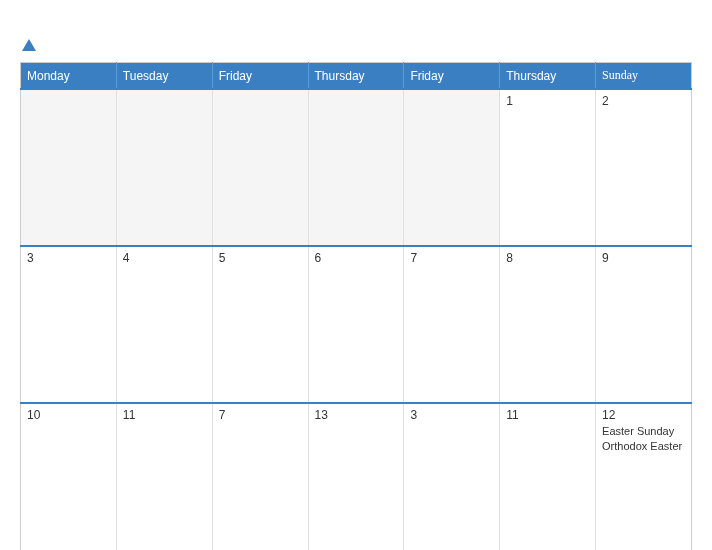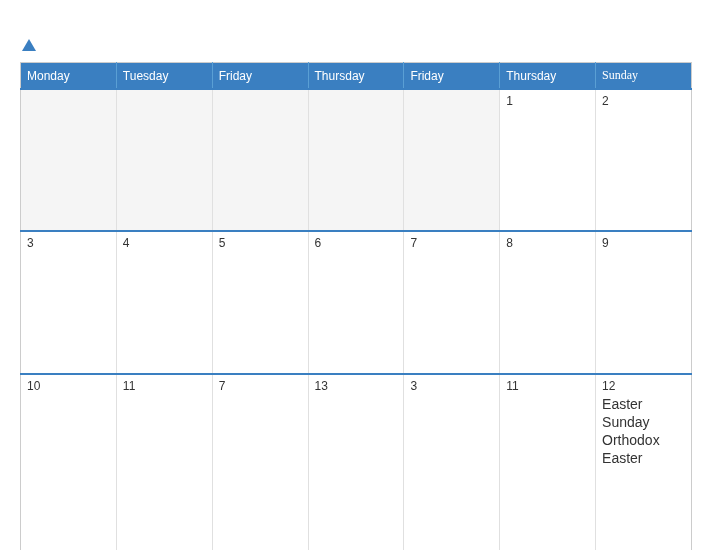--- a/index.html
+++ b/index.html
@@ -102,21 +102,21 @@
     .calendar tbody tr td.empty {
       background: #f5f5f5;
     }
     .day-number {
       font-size: 12px;
       color: #333;
       display: block;
       margin-bottom: 2px;
     }
     .event {
-      font-size: 14px;
+      font-size: 11px;
       color: #333;
       line-height: 1.3;
     }
   </style>
 </head>
 <body>
 
 <div class="page">
   <div class="header">
     <div class="logo">

